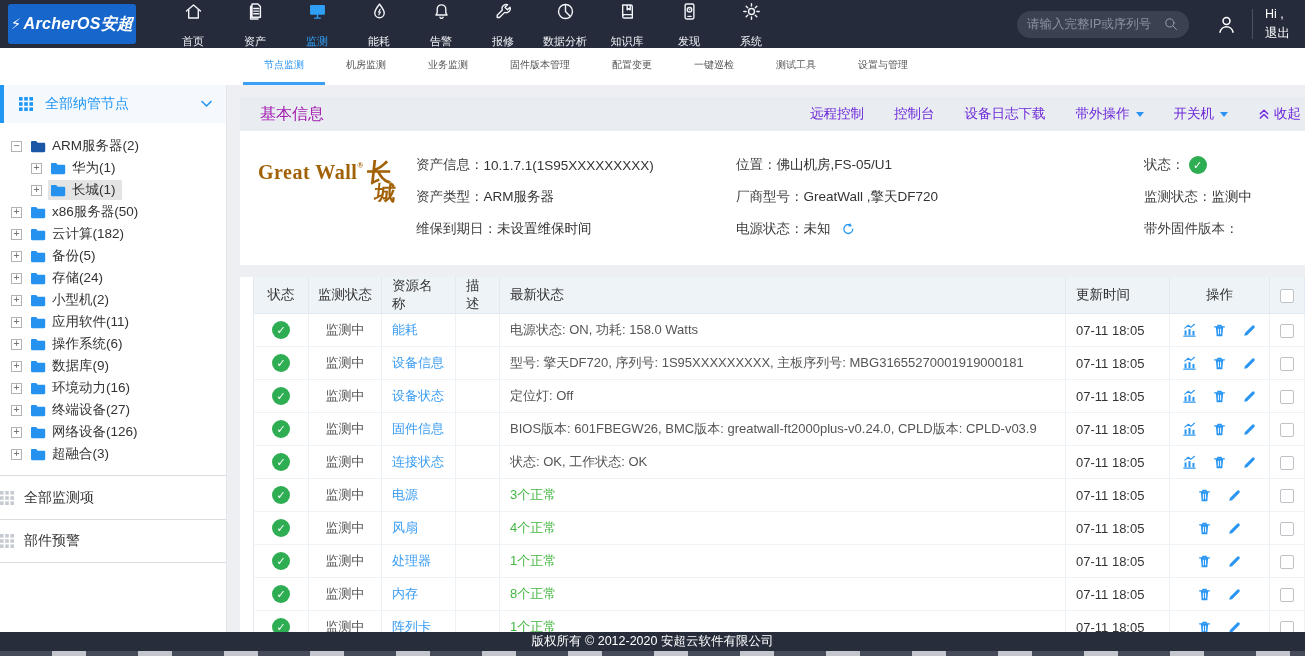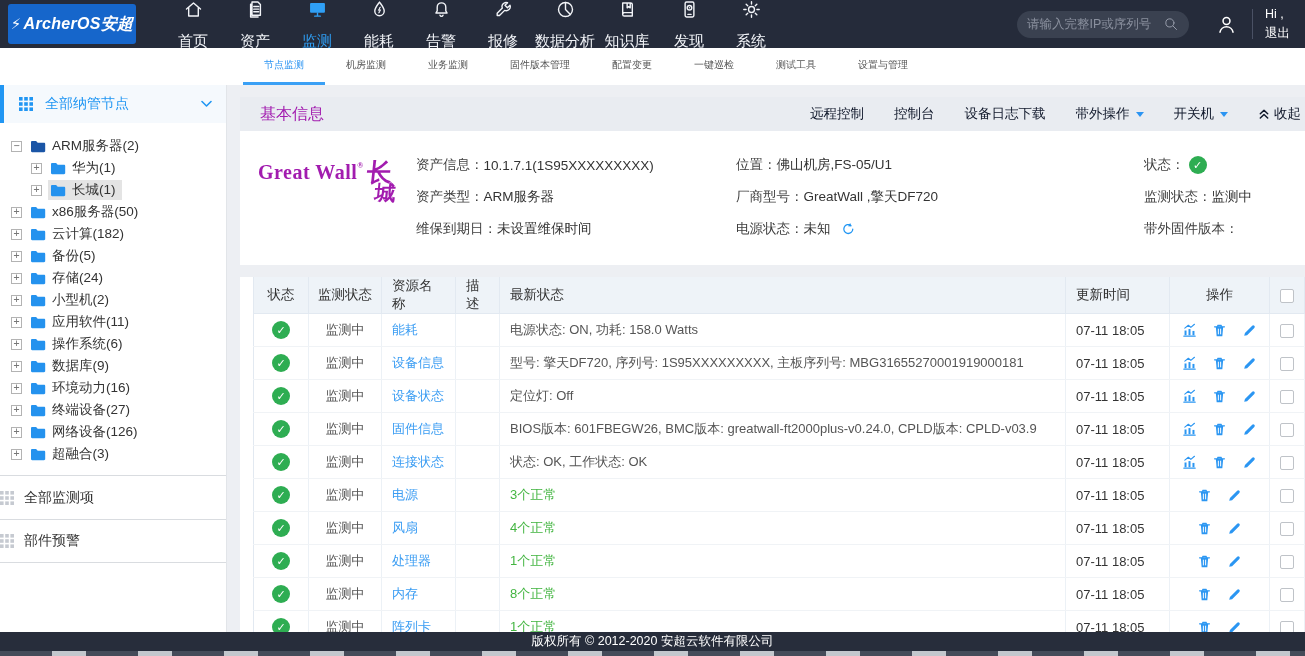--- a/index.html
+++ b/index.html
@@ -10,21 +10,21 @@
   
   .topbar { height:48px; background:#252b3a; display:flex; align-items:center; }
   .logo { margin-left:8px; width:128px; height:40px; background:#1666cb; border-radius:3px;
           display:flex; align-items:center; justify-content:center; color:#fff;
           font-style:italic; font-weight:bold; font-size:16px; letter-spacing:.3px; white-space:nowrap; }
   .logo .spark { font-style:normal; margin-right:2px; font-size:15px; }
   .mainnav { display:flex; margin-left:26px; }
   .nav-item { width:62px; display:flex; flex-direction:column; align-items:center; justify-content:center;
               color:#f2f4f8; cursor:pointer; padding-top:2px; }
   .nav-item .nav-ic svg { width:21px; height:21px; display:block; }
-  .nav-item .nav-label { font-size:15px; margin-top:12px; white-space:nowrap; }
+  .nav-item .nav-label { font-size:11px; margin-top:12px; white-space:nowrap; }
   .nav-item.active { color:#2f9ff5; }
   .topbar-right { margin-left:auto; display:flex; align-items:center; }
   .search { width:172px; height:27px; border-radius:14px; background:#3a4150; display:flex;
             align-items:center; padding:0 10px; }
   .search input { flex:1; background:transparent; border:0; outline:none; color:#cfd3dc; font-size:12.5px;
                   font-family:inherit; min-width:0; }
   .search input::placeholder { color:#8b919f; }
   .search svg { width:16px; height:16px; }
   .person { margin:0 14px 0 26px; }
   .person svg { width:23px; height:23px; display:block; }
@@ -59,28 +59,28 @@
   .side-section { height:44px; border-top:1px solid #d9dce0; display:flex; align-items:center;
                   padding-left:0; font-size:14px; color:#333; cursor:pointer; }
   .side-section .grid-ic { width:14px; height:14px; margin-right:10px; color:#c6cad1; }
   .side-section:last-of-type { border-bottom:1px solid #d9dce0; }
 
   
   .main { flex:1; padding:12px 0 0 13px; overflow:hidden; }
   .panel-header { height:34px; background:#e9ecf1; display:flex; align-items:center; padding:0 20px; }
   .panel-title { font-size:16px; color:#a21caf; }
   .panel-actions { margin-left:auto; display:flex; align-items:center; }
-  .plink { color:#0f172a; font-size:13.5px; margin-left:30px; cursor:pointer; display:flex; align-items:center; white-space:nowrap; }
+  .plink { color:#6d28d9; font-size:13.5px; margin-left:30px; cursor:pointer; display:flex; align-items:center; white-space:nowrap; }
   .plink .caret { width:0; height:0; border-left:4px solid transparent; border-right:4px solid transparent;
                   border-top:5px solid #2b94f2; margin-left:6px; }
   .plink.collapse { margin-right:-16px; }
   .plink.collapse svg { width:12px; height:12px; margin-right:4px; }
 
   .info-body { background:#fff; display:flex; padding:16px 0 20px 18px; }
-  .gw-logo { width:158px; flex:none; padding-top:14px; color:#a21caf; cursor:default; }
+  .gw-logo { width:158px; flex:none; padding-top:14px; color:#a16207; cursor:default; }
   .gw-row { display:flex; align-items:flex-start; }
   .gw-en { font-weight:bold; font-size:20px; letter-spacing:.5px; font-family:"Liberation Serif","DejaVu Serif",serif; }
   .gw-reg { font-size:8px; vertical-align:top; }
   .gw-cn { font-size:25px; font-weight:bold; line-height:.9; margin-left:2px; transform:skewX(-6deg); }
   .gw-cn span { display:block; }
   .gw-cn .c2 { margin-left:10px; font-size:21px; }
   .info-cols { display:flex; flex:1; padding-top:2px; }
   .info-col { display:flex; flex-direction:column; }
   .info-col.c1 { width:320px; }
   .info-col.c2 { width:360px; }

